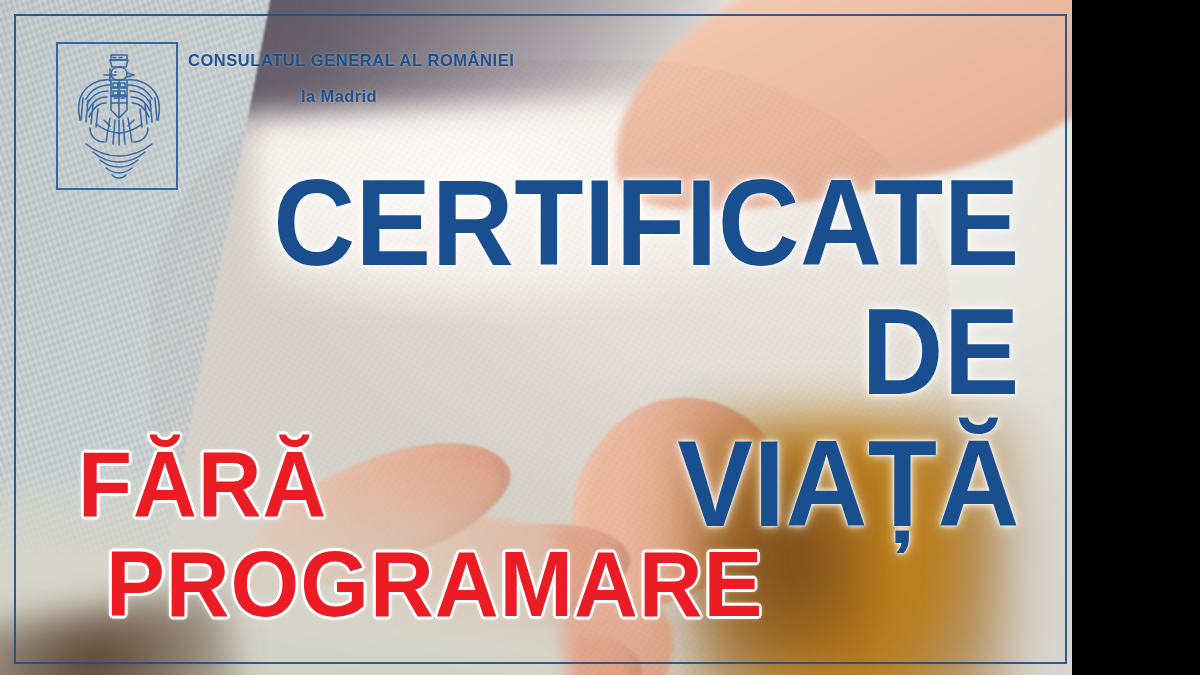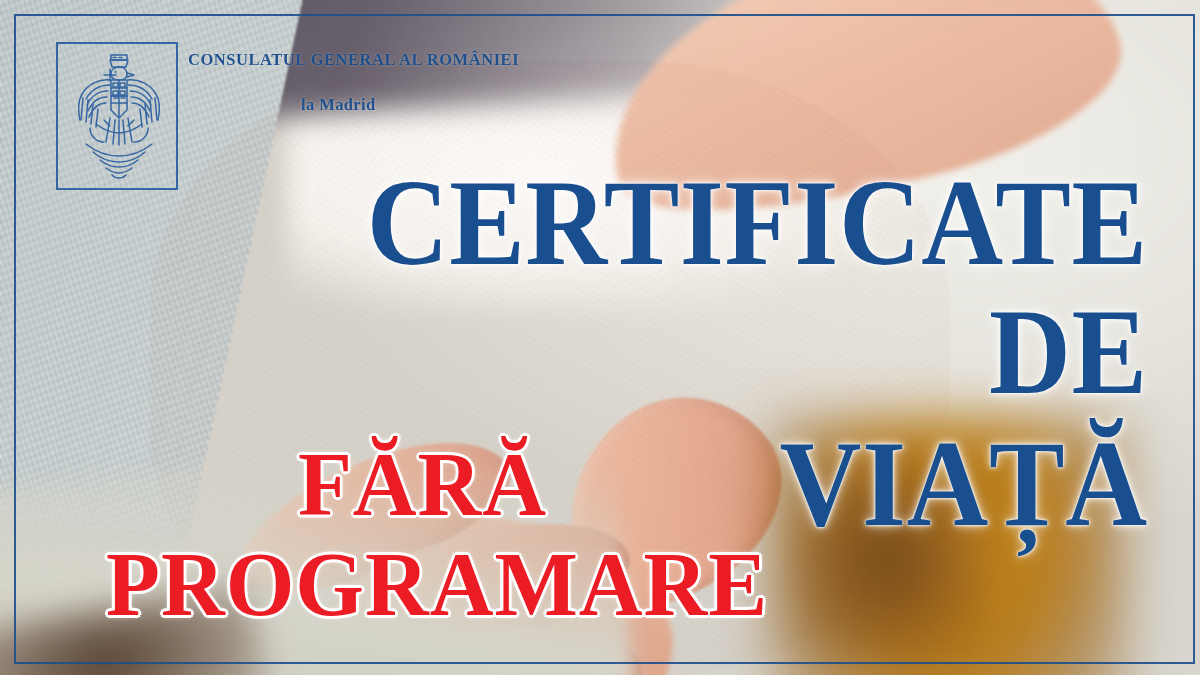--- a/index.html
+++ b/index.html
@@ -2,24 +2,24 @@
 <html><head>
 <meta charset="utf-8">
 <style>
   html, body {
     margin: 0;
     padding: 0;
     background: #000;
   }
   #poster {
     position: relative;
-    width: 1200px;
+    width: 1072px;
     height: 675px;
     overflow: hidden;
-    font-family: Liberation Serif, serif;
+    font-family: Liberation Sans, sans-serif;
     background: #fef9c3;
   }
 
   
   .photo { position:absolute; inset:0; overflow:hidden; }
 
   
   .bg-base {
     position:absolute; inset:0;
     background:
@@ -177,21 +177,21 @@
     font-weight:700;
     letter-spacing:.55px;
     white-space:nowrap;
     line-height:1.25;
     text-shadow:0 0 3px rgba(255,255,255,.35);
   }
   .org-line2 {
     font-size:16.5px;
     font-weight:700;
     letter-spacing:.4px;
-    margin-top:24px;
+    margin-top:16px;
     margin-left:113px;
     white-space:nowrap;
     text-shadow:0 0 3px rgba(255,255,255,.35);
   }
 
   
   .title-block {
     position:absolute;
     right:52px;
     top:166px;
@@ -218,21 +218,20 @@
 
   
   .callout {
     position:absolute;
     left:78px;
     top:440px;
     color:#ec1c24;
     font-weight:700;
     line-height:.96;
     letter-spacing:1px;
-    text-align:center;
   }
   .callout-line {
     display:block;
     font-size:92px;
     white-space:nowrap;
     transform: scaleX(.96);
     transform-origin: left center;
     text-shadow:
       2px 0 0 #fff, -2px 0 0 #fff, 0 2px 0 #fff, 0 -2px 0 #fff,
       2px 2px 0 #fff, -2px 2px 0 #fff, 2px -2px 0 #fff, -2px -2px 0 #fff,

